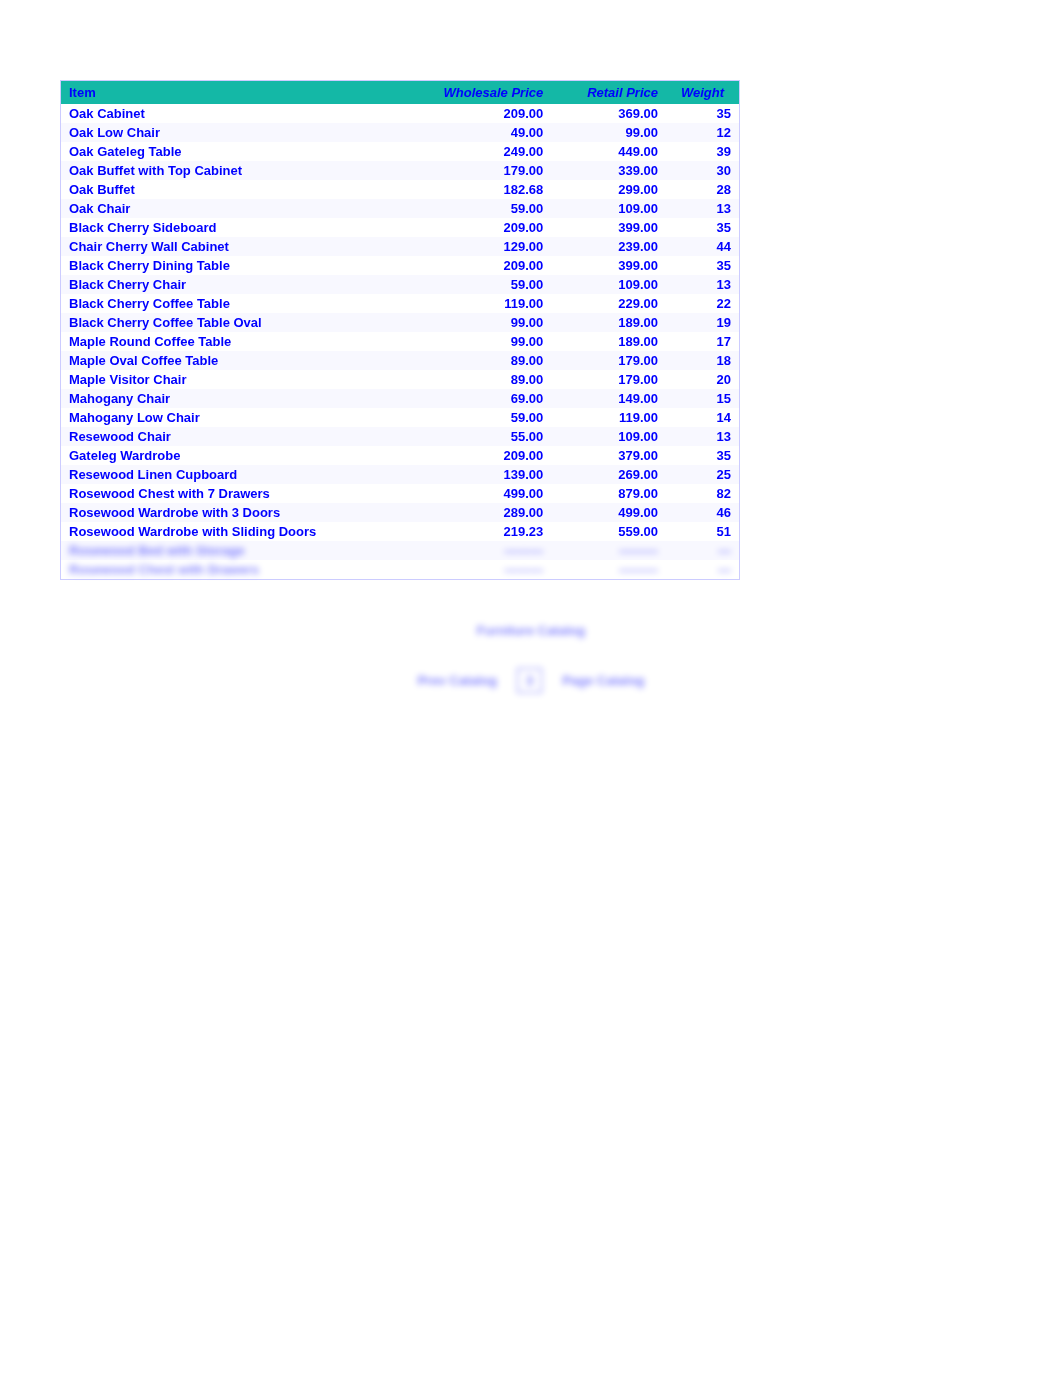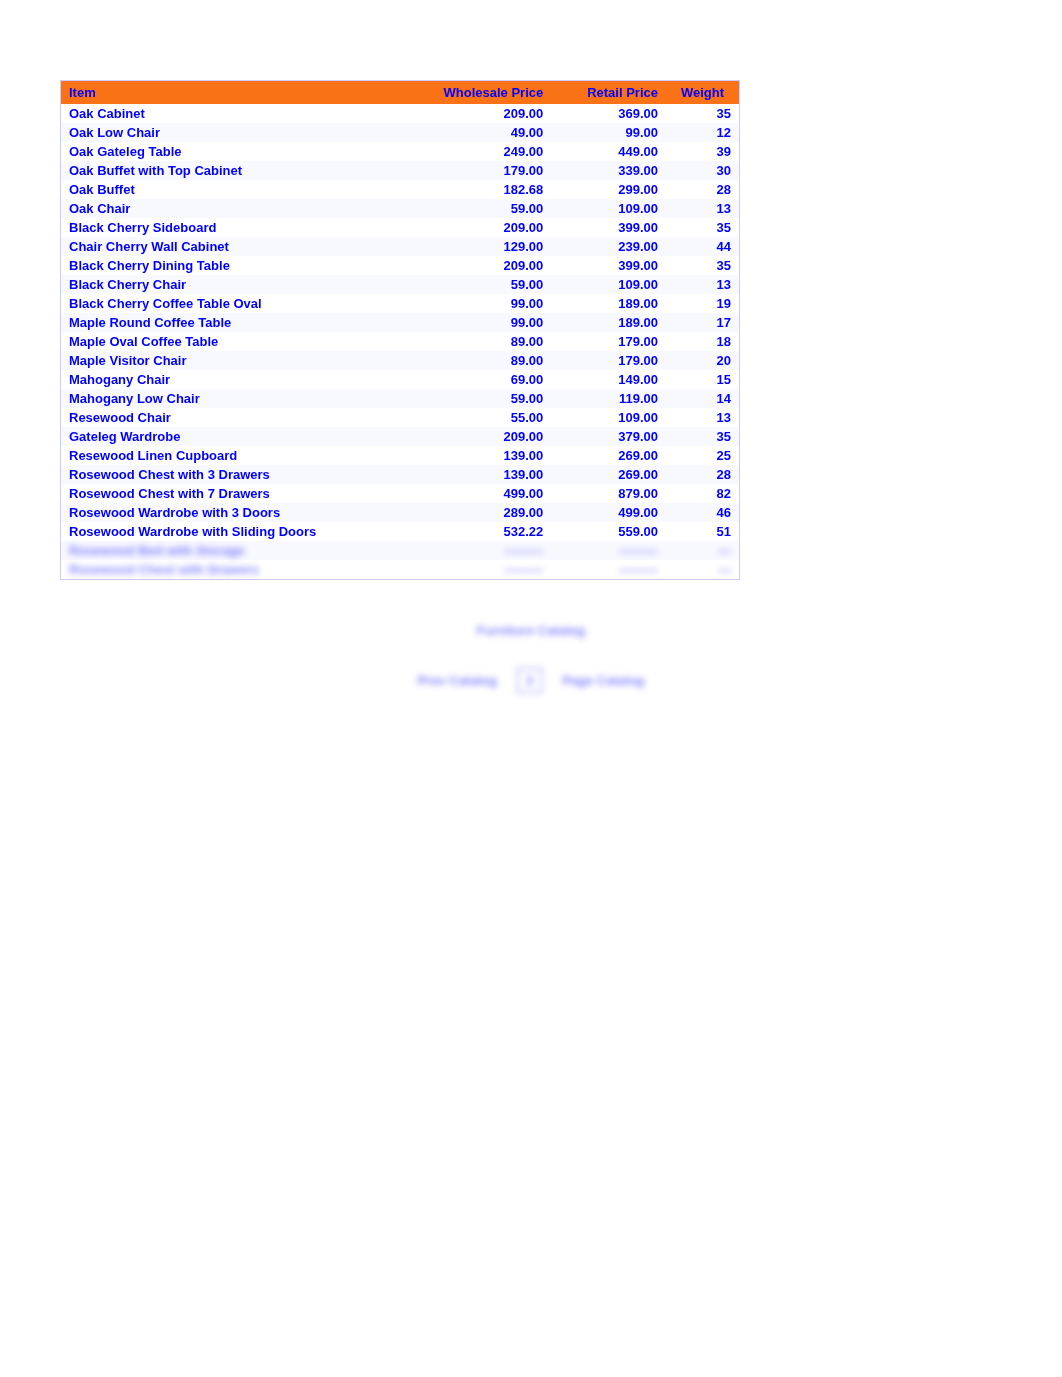--- a/index.html
+++ b/index.html
@@ -21,24 +21,25 @@
     table {
       border-collapse: collapse;
       width: 100%;
     }
     thead tr th {
       color: blue;
       font-weight: bold;
       font-size: 13px;
       padding: 4px 8px;
       text-align: left;
-      background: #f97316;
+      background: #14b8a6;
     }
     thead tr th.num-col {
       text-align: right;
+      font-style: italic;
     }
     tbody tr td {
       color: blue;
       font-weight: bold;
       font-size: 13px;
       padding: 2px 8px;
     }
     tbody tr td.num-col {
       text-align: right;
     }
@@ -145,20 +146,26 @@
             <td class="num-col">399.00</td>
             <td class="num-col">35</td>
           </tr>
           <tr>
             <td>Black Cherry Chair</td>
             <td class="num-col">59.00</td>
             <td class="num-col">109.00</td>
             <td class="num-col">13</td>
           </tr>
           <tr>
+            <td>Black Cherry Coffee Table</td>
+            <td class="num-col">119.00</td>
+            <td class="num-col">229.00</td>
+            <td class="num-col">22</td>
+          </tr>
+          <tr>
             <td>Black Cherry Coffee Table Oval</td>
             <td class="num-col">99.00</td>
             <td class="num-col">189.00</td>
             <td class="num-col">19</td>
           </tr>
           <tr>
             <td>Maple Round Coffee Table</td>
             <td class="num-col">99.00</td>
             <td class="num-col">189.00</td>
             <td class="num-col">17</td>
@@ -199,40 +206,34 @@
             <td class="num-col">379.00</td>
             <td class="num-col">35</td>
           </tr>
           <tr>
             <td>Resewood Linen Cupboard</td>
             <td class="num-col">139.00</td>
             <td class="num-col">269.00</td>
             <td class="num-col">25</td>
           </tr>
           <tr>
-            <td>Rosewood Chest with 3 Drawers</td>
-            <td class="num-col">139.00</td>
-            <td class="num-col">269.00</td>
-            <td class="num-col">28</td>
-          </tr>
-          <tr>
             <td>Rosewood Chest with 7 Drawers</td>
             <td class="num-col">499.00</td>
             <td class="num-col">879.00</td>
             <td class="num-col">82</td>
           </tr>
           <tr>
             <td>Rosewood Wardrobe with 3 Doors</td>
             <td class="num-col">289.00</td>
             <td class="num-col">499.00</td>
             <td class="num-col">46</td>
           </tr>
           <tr>
             <td>Rosewood Wardrobe with Sliding Doors</td>
-            <td class="num-col">532.22</td>
+            <td class="num-col">219.23</td>
             <td class="num-col">559.00</td>
             <td class="num-col">51</td>
           </tr>
           <tr class="blurred-row">
             <td>Rosewood Bed with Storage</td>
             <td class="num-col">———</td>
             <td class="num-col">———</td>
             <td class="num-col">—</td>
           </tr>
           <tr class="blurred-row">

